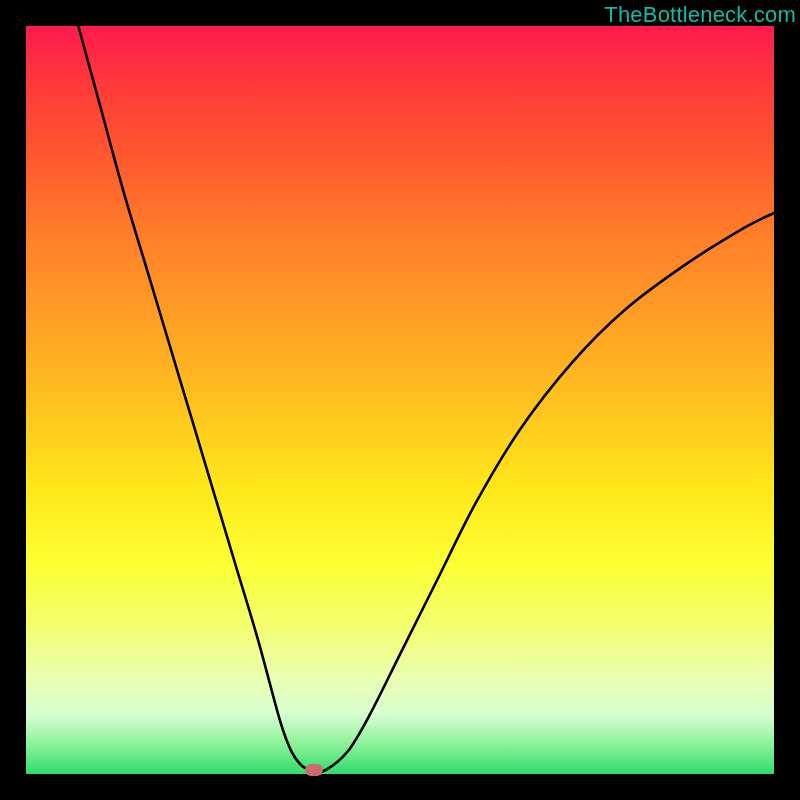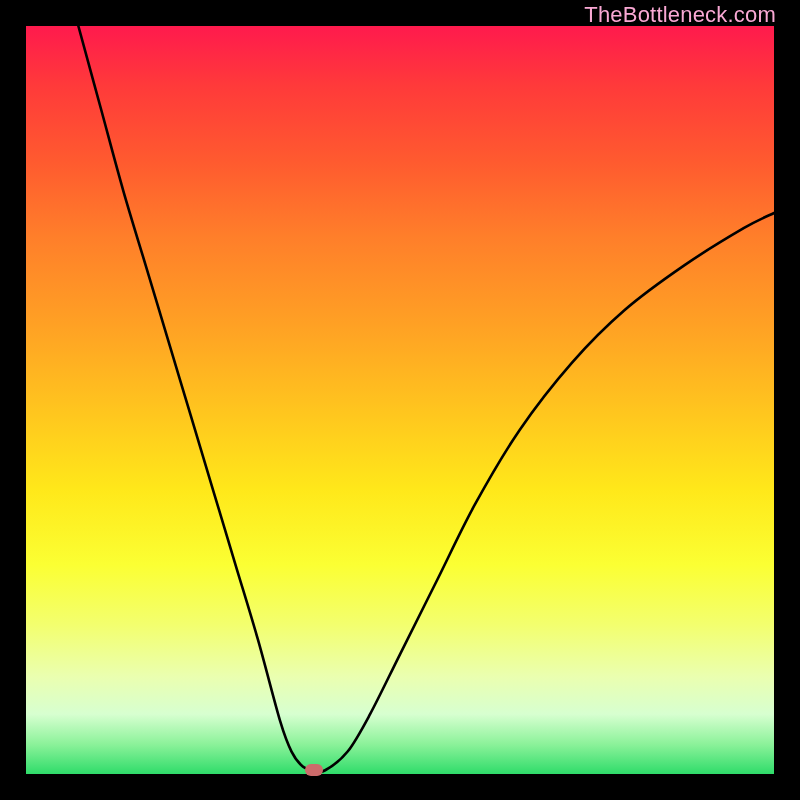--- a/index.html
+++ b/index.html
@@ -46,22 +46,22 @@
     position: absolute;
     left: 26px;
     top: 26px;
     width: 748px;
     height: 748px;
     overflow: visible;
   }
   .watermark {
     position: absolute;
     top: 2px;
-    right: 24px;
-    color: #f9a8d4;
+    right: 4px;
+    color: #14b8a6;
     font-size: 22px;
     font-weight: 500;
     letter-spacing: 0.2px;
     user-select: none;
   }
   .marker {
     position: absolute;
     width: 18px;
     height: 12px;
     border-radius: 6px;

